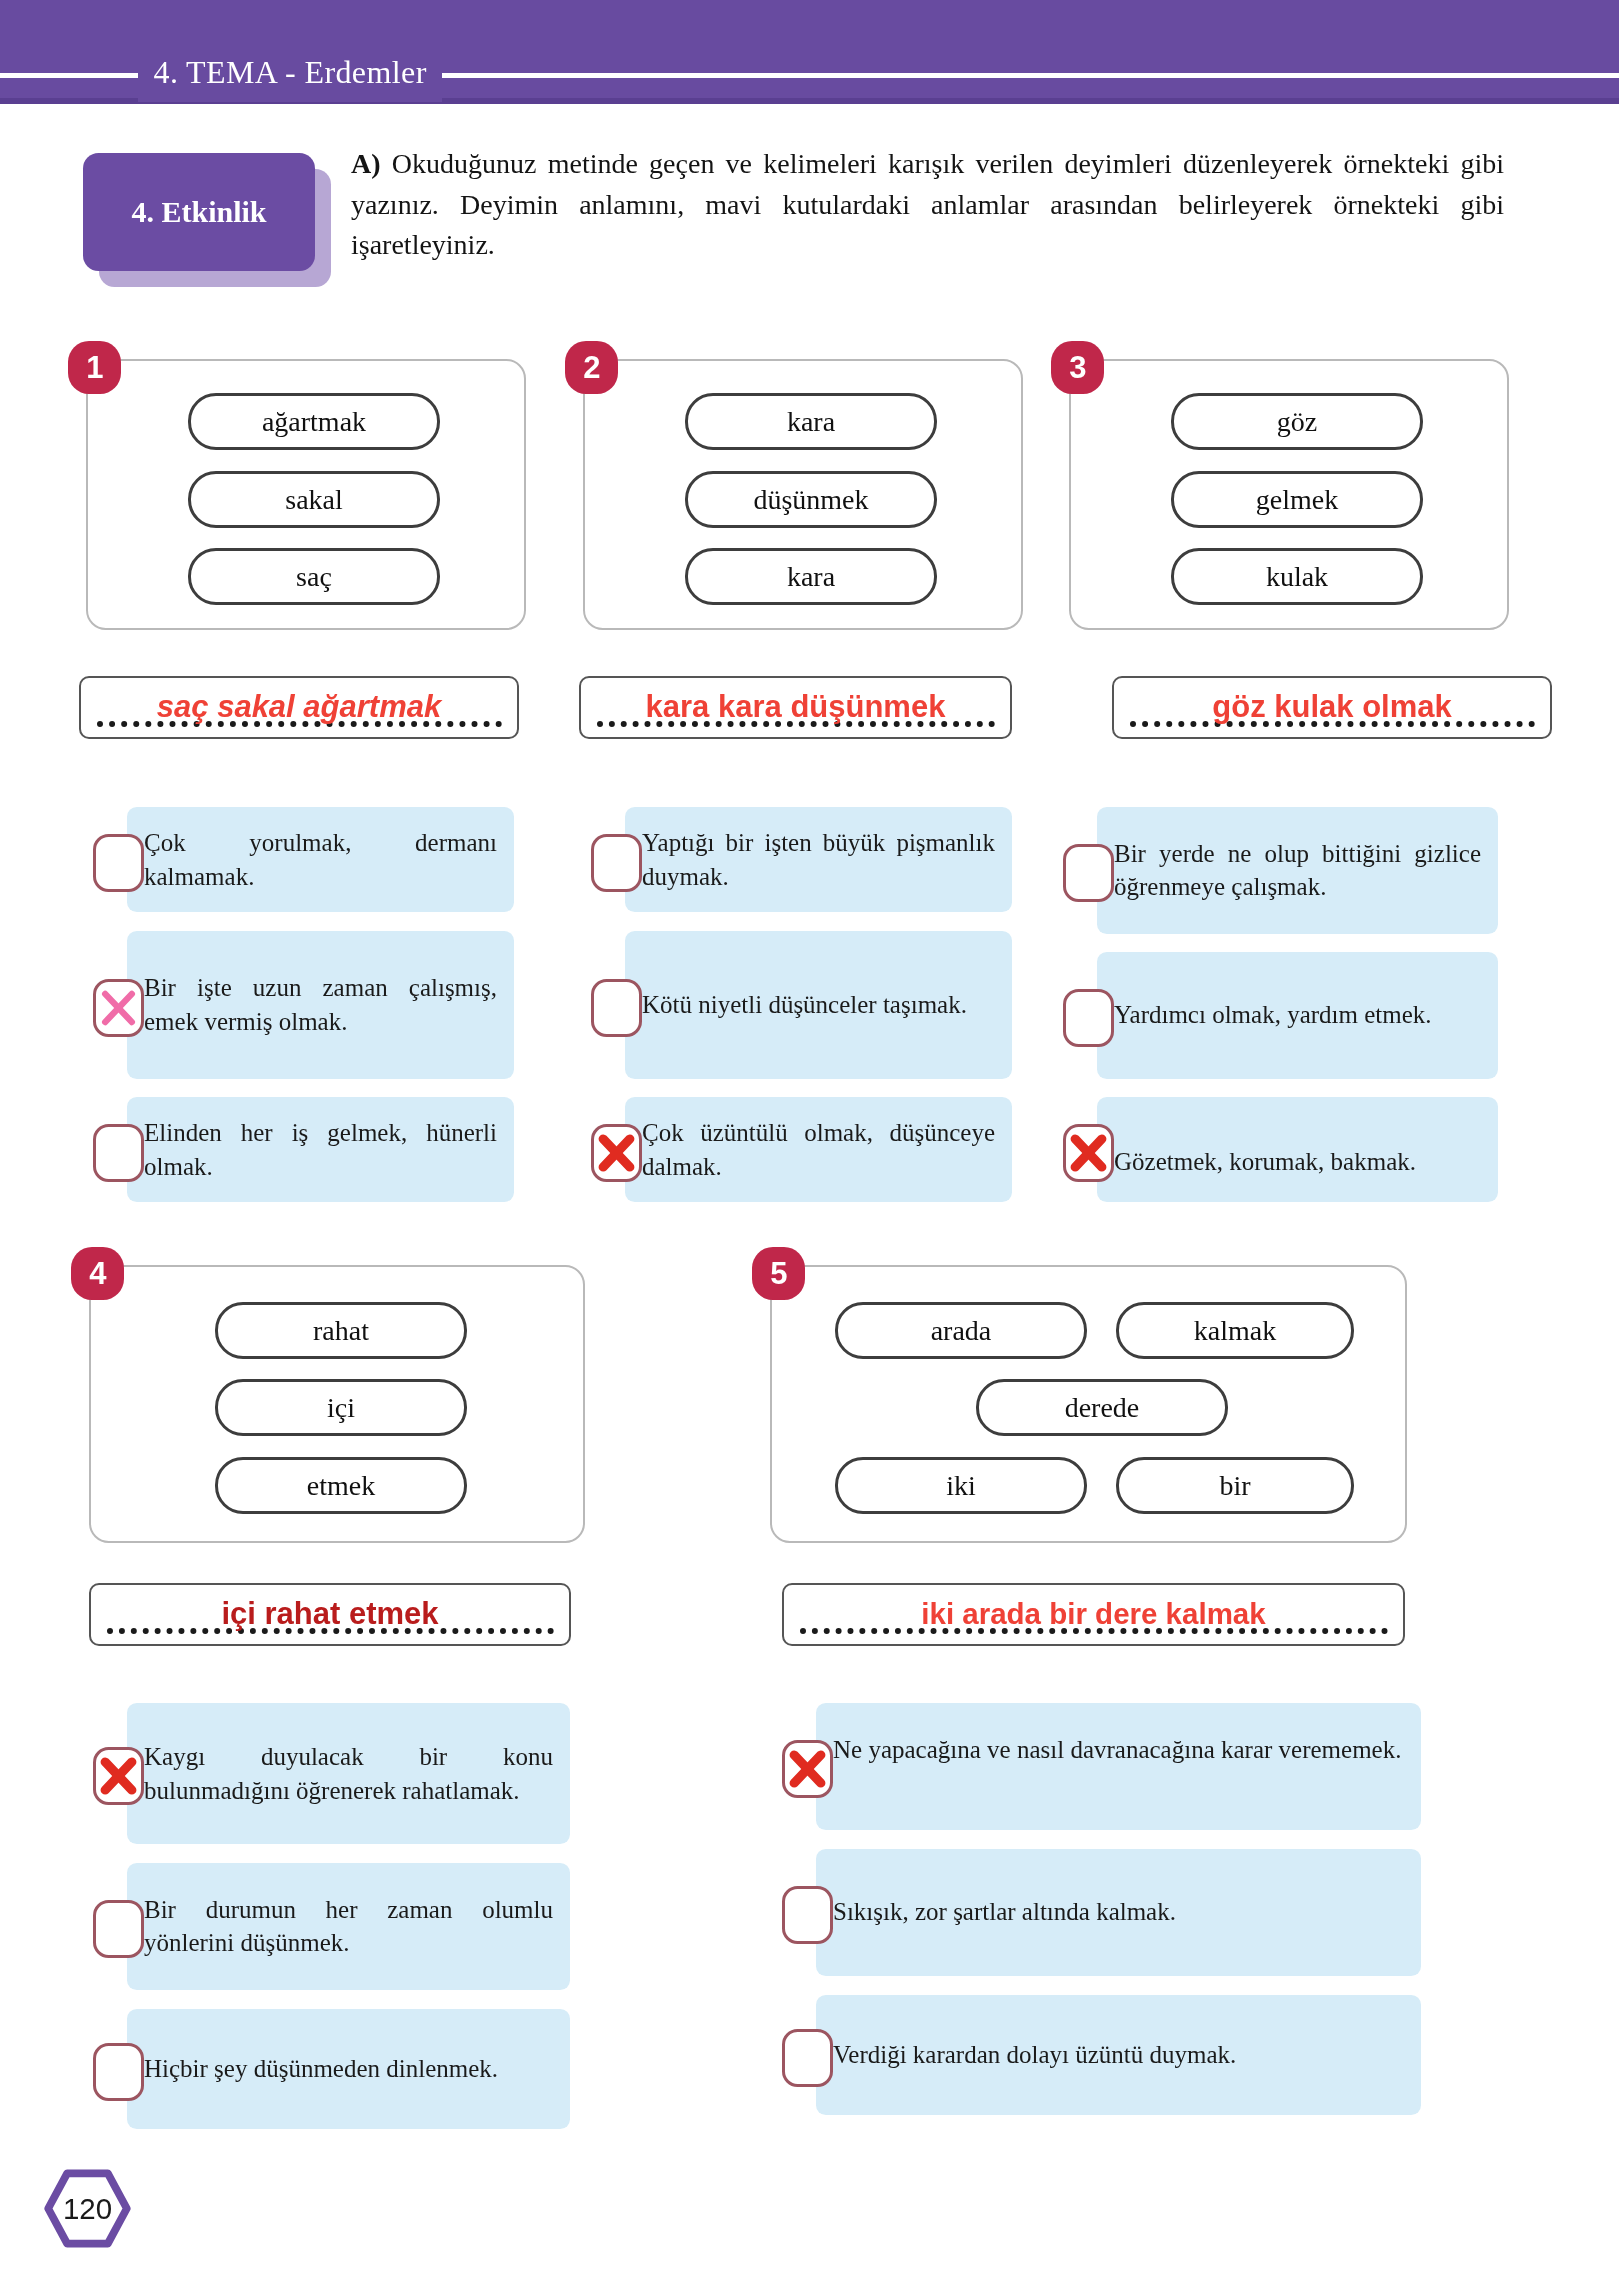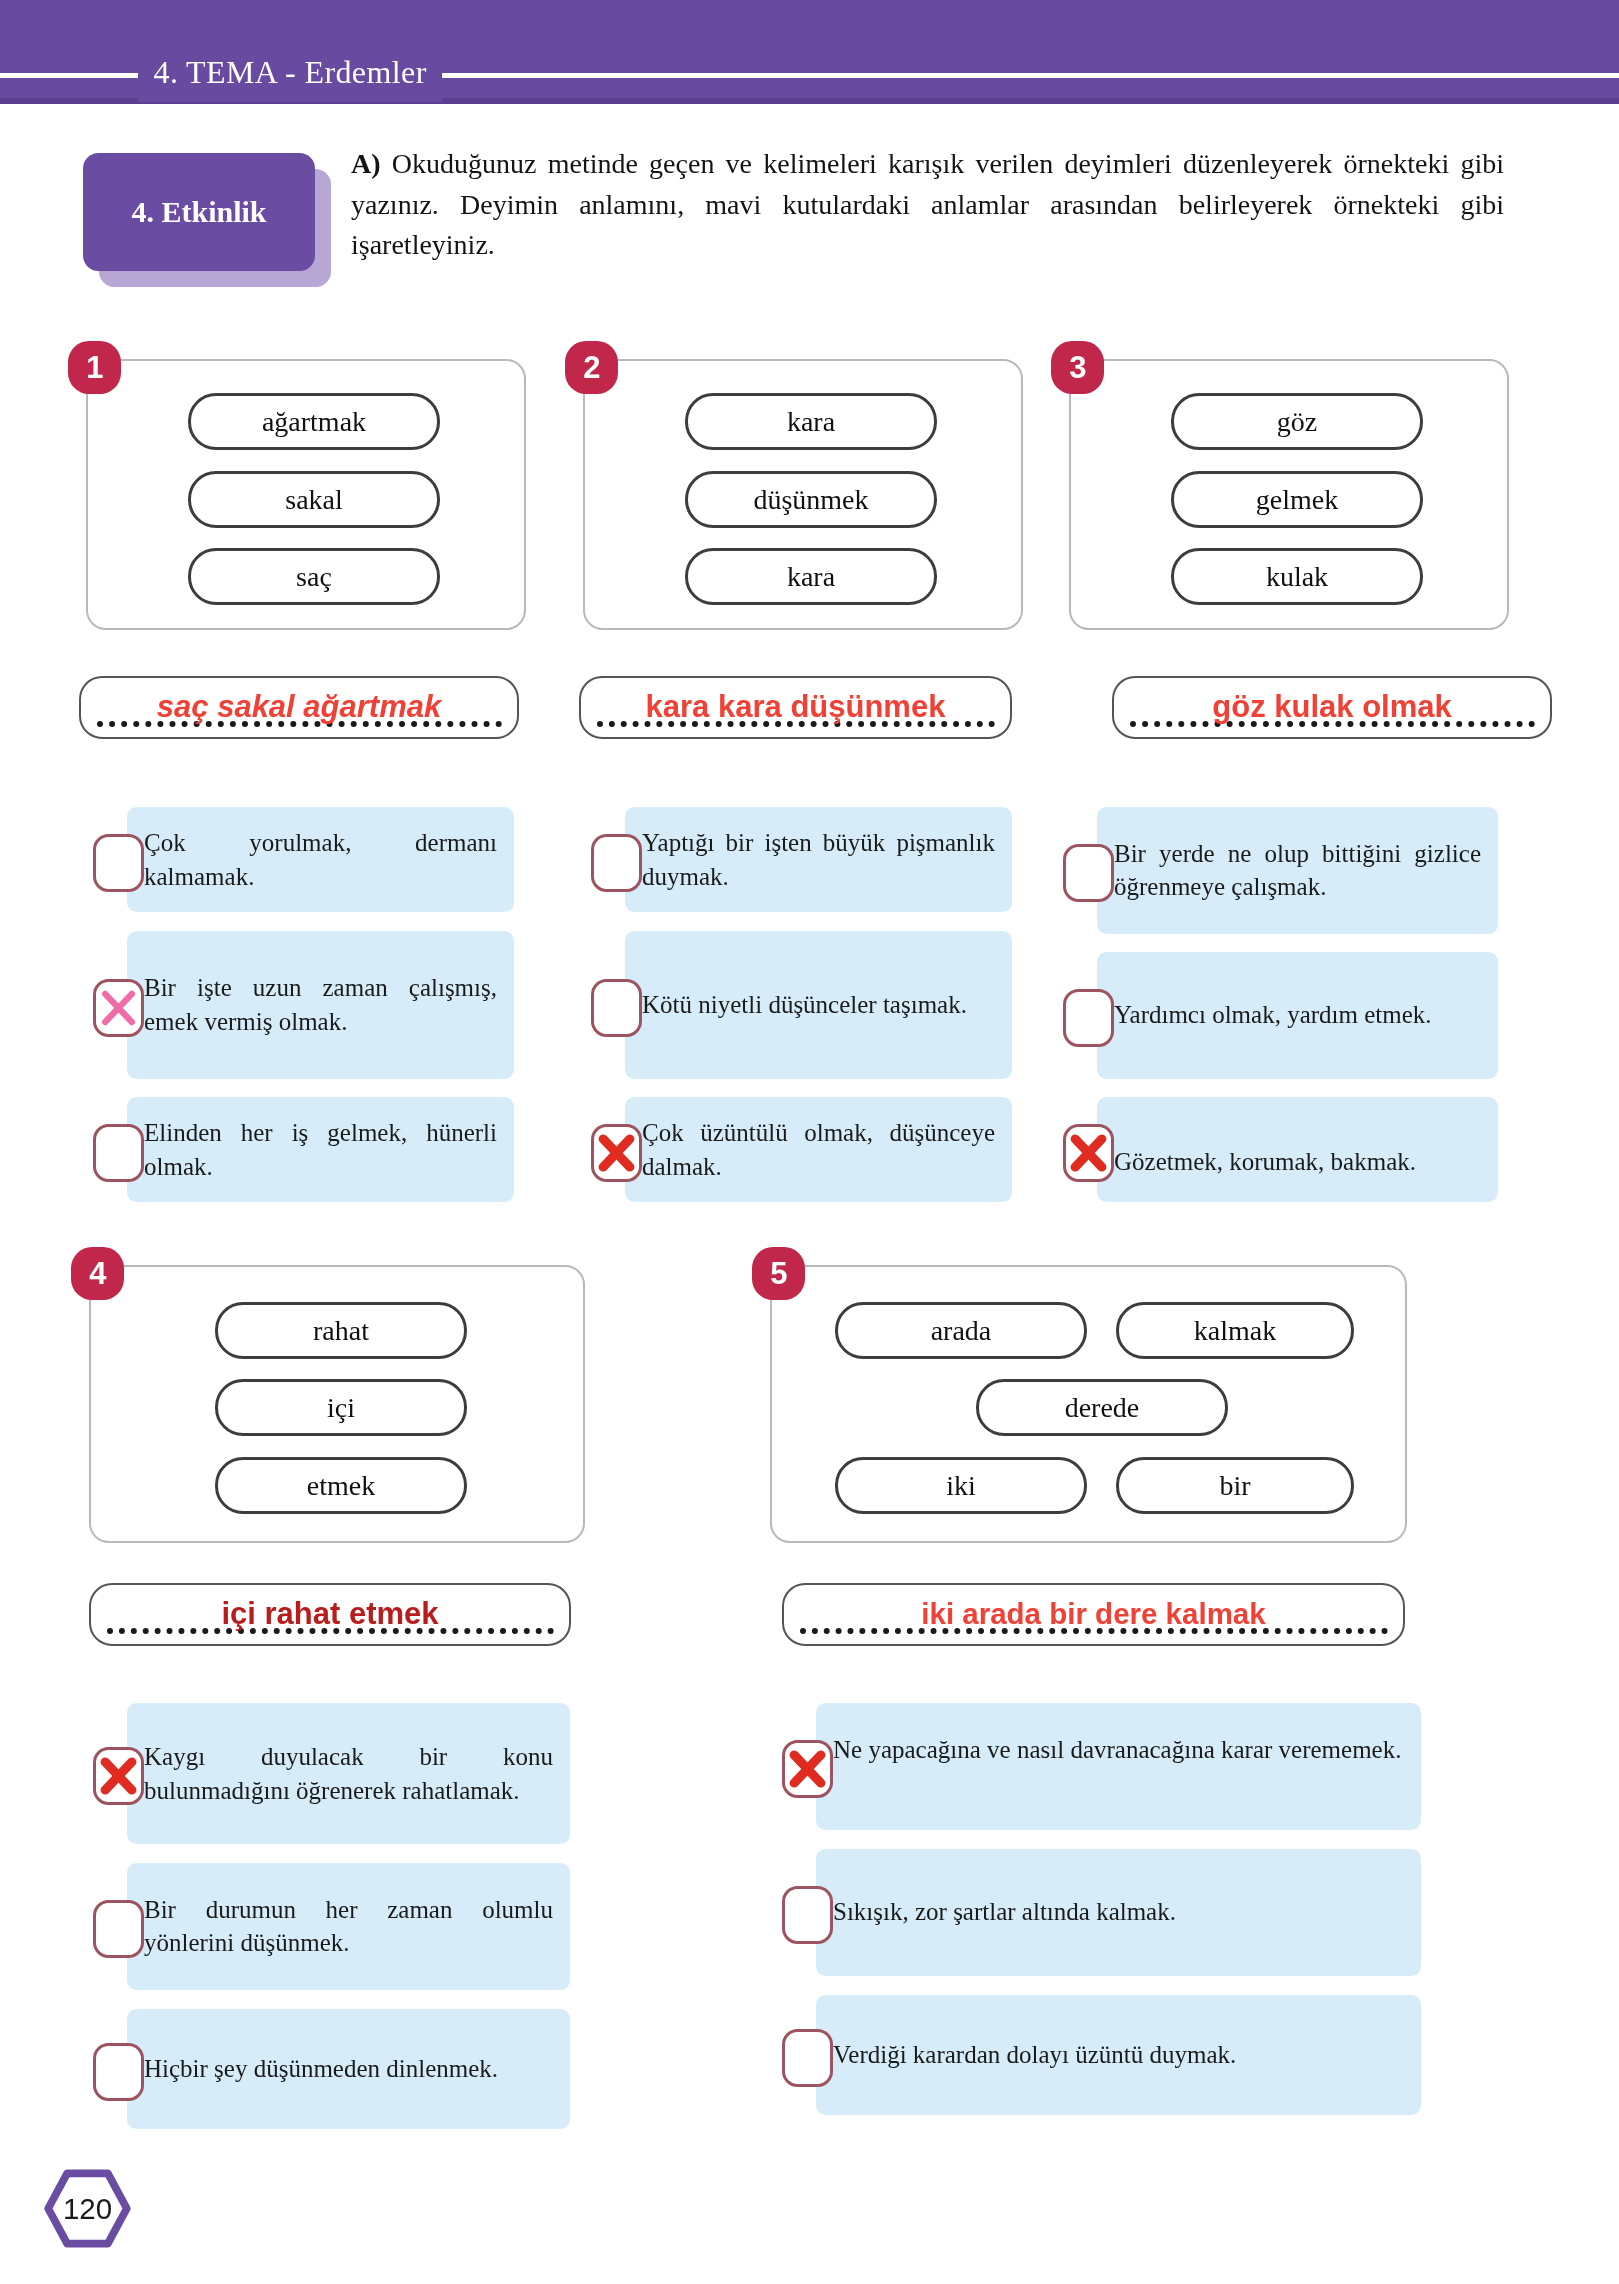--- a/index.html
+++ b/index.html
@@ -73,21 +73,21 @@
     position:absolute;
     border:3.5px solid #3d3d3d;border-radius:28px;background:#ffffff;
     display:flex;align-items:center;justify-content:center;
     font-size:28px;color:#111;
     font-family:"Liberation Serif", serif;
   }
 
   
   .answer-box{
     position:absolute;
-    border:2.1px solid #555;border-radius:23px;background:#ffffff;
+    border:2.1px solid #555;border-radius:10px;background:#ffffff;
     overflow:hidden;
   }
   .answer-dots{
     position:absolute;left:15.5px;right:15.5px;bottom:9.8px;height:0;
     border-bottom:6.3px dotted #1a1a1a;
   }
   .answer-text{
     position:absolute;left:0;right:0;top:50%;transform:translateY(-54%);
     text-align:center;
     color:#ef4136;font-weight:bold;

